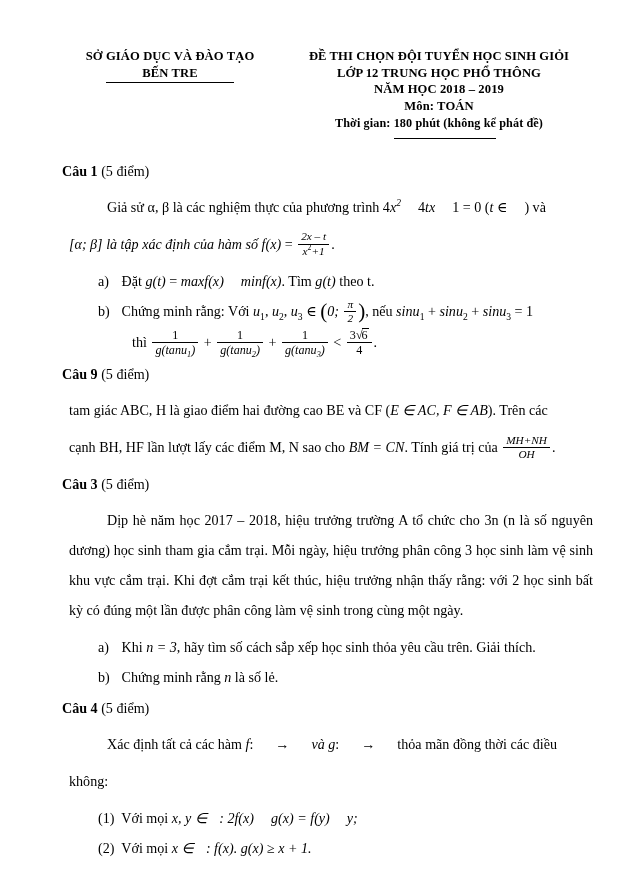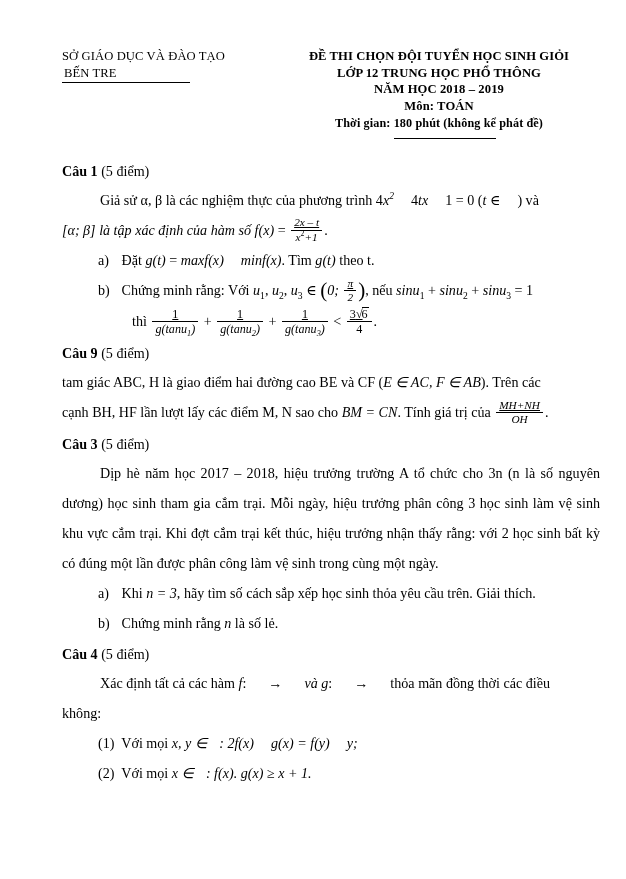--- a/index.html
+++ b/index.html
@@ -23,40 +23,40 @@
   }
 
   
   .header {
     display: flex;
     align-items: flex-start;
     margin-bottom: 6px;
   }
   .hdr-left {
     width: 216px;
-    text-align: left;
-    font-weight: normal;
-    font-size: 12.6px;
-    line-height: 16.5px;
-    letter-spacing: 0.1px;
-  }
-  .hdr-left .school-line2 {
-    display: inline-block;
-    padding: 0 2px 1px 2px;
-    border-bottom: 1px solid #000;
-    min-width: 124px;
-  }
-  .hdr-right {
-    flex: 1;
     text-align: center;
     font-weight: bold;
     font-size: 12.6px;
     line-height: 16.5px;
     letter-spacing: 0.1px;
   }
+  .hdr-left .school-line2 {
+    display: inline-block;
+    padding: 0 2px 1px 2px;
+    border-bottom: 1px solid #000;
+    min-width: 124px;
+  }
+  .hdr-right {
+    flex: 1;
+    text-align: center;
+    font-weight: bold;
+    font-size: 12.6px;
+    line-height: 16.5px;
+    letter-spacing: 0.1px;
+  }
   .hdr-right .time-line {
     font-size: 12.2px;
     margin-top: 1px;
   }
   .time-underline {
     display: inline-block;
     padding-bottom: 6px;
     border-bottom: 1px solid #000;
   }
 
@@ -68,21 +68,21 @@
   }
   .qhead {
     font-size: 14.1px;
     line-height: 28px;
     margin-top: 2px;
   }
   .qhead b { font-weight: bold; }
   .qhead .pts { font-weight: normal; }
 
   p.para {
-    margin: 0;
+    margin: 7px;
     text-align: justify;
     text-justify: inter-word;
     line-height: 30px;
   }
   p.para.indent { text-indent: 38px; }
   .sub {
     margin: 0;
     padding-left: 36px;
     line-height: 30px;
     text-align: left;
@@ -105,21 +105,21 @@
   .frac {
     display: inline-block;
     vertical-align: middle;
     text-align: center;
     font-size: 0.80em;
     line-height: 1.18;
     margin: 0 2px;
     position: relative;
     top: -1px;
   }
-  .frac .num { display: block; padding: 0 3px; text-decoration: underline; }
+  .frac .num { display: block; padding: 0 3px; }
   .frac .den {
     display: block;
     padding: 0 3px;
     border-top: 1px solid #000;
     text-align: center;
   }
   .frac.big { font-size: 0.86em; }
 
   .paren-tall {
     display: inline-block;

